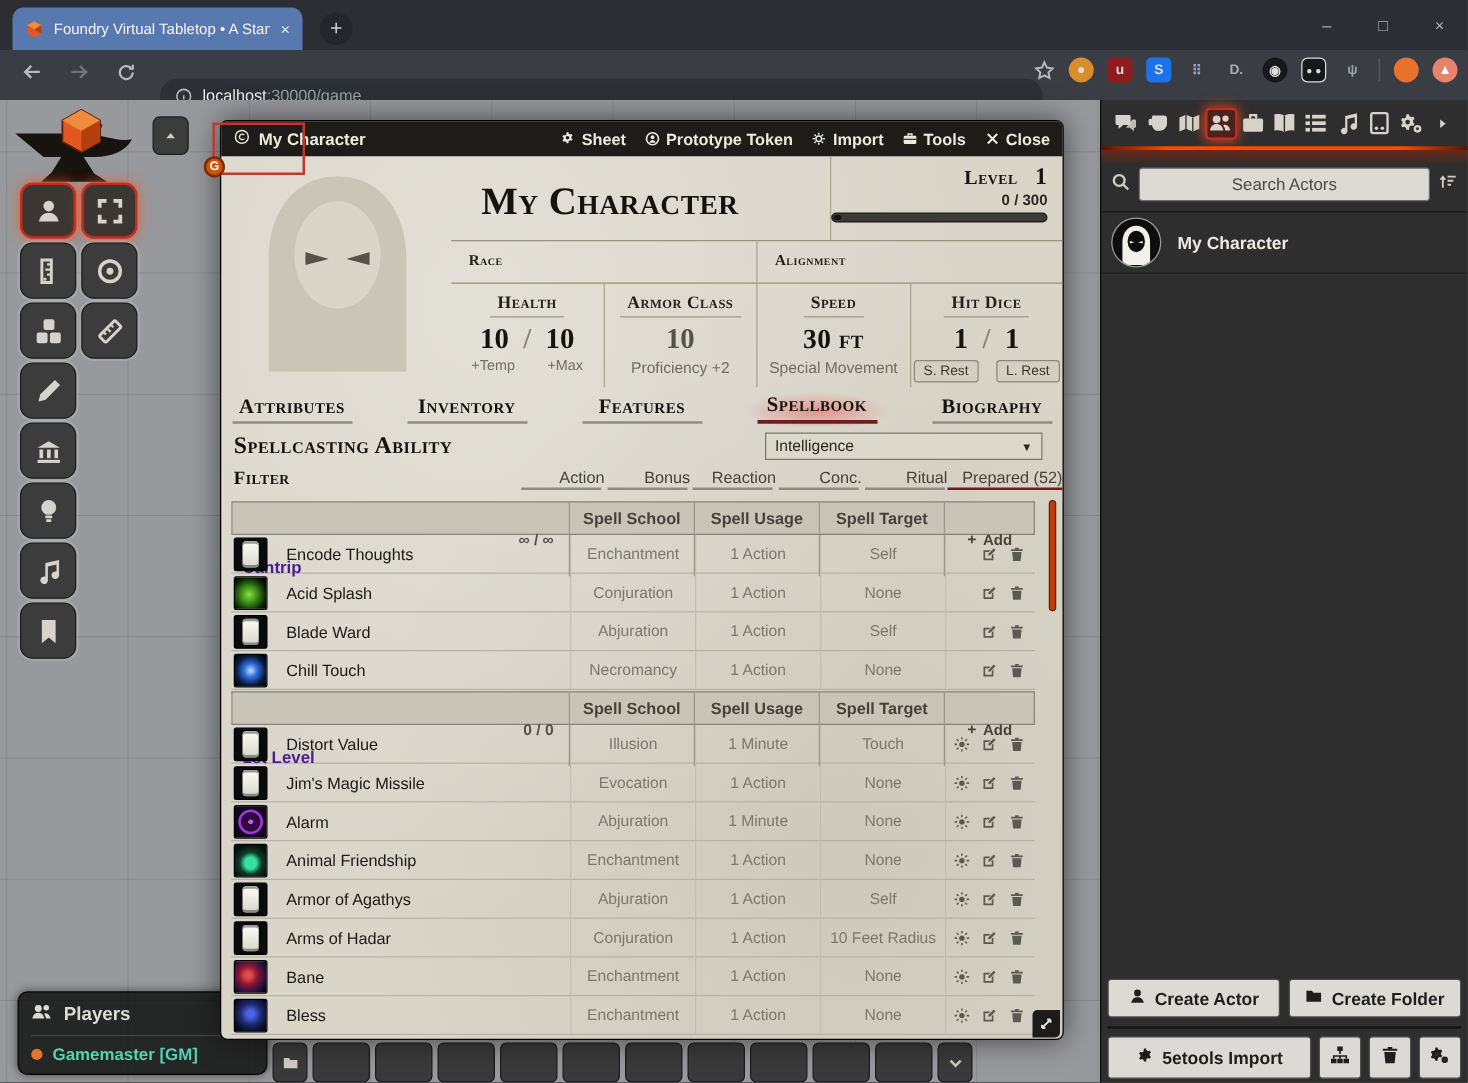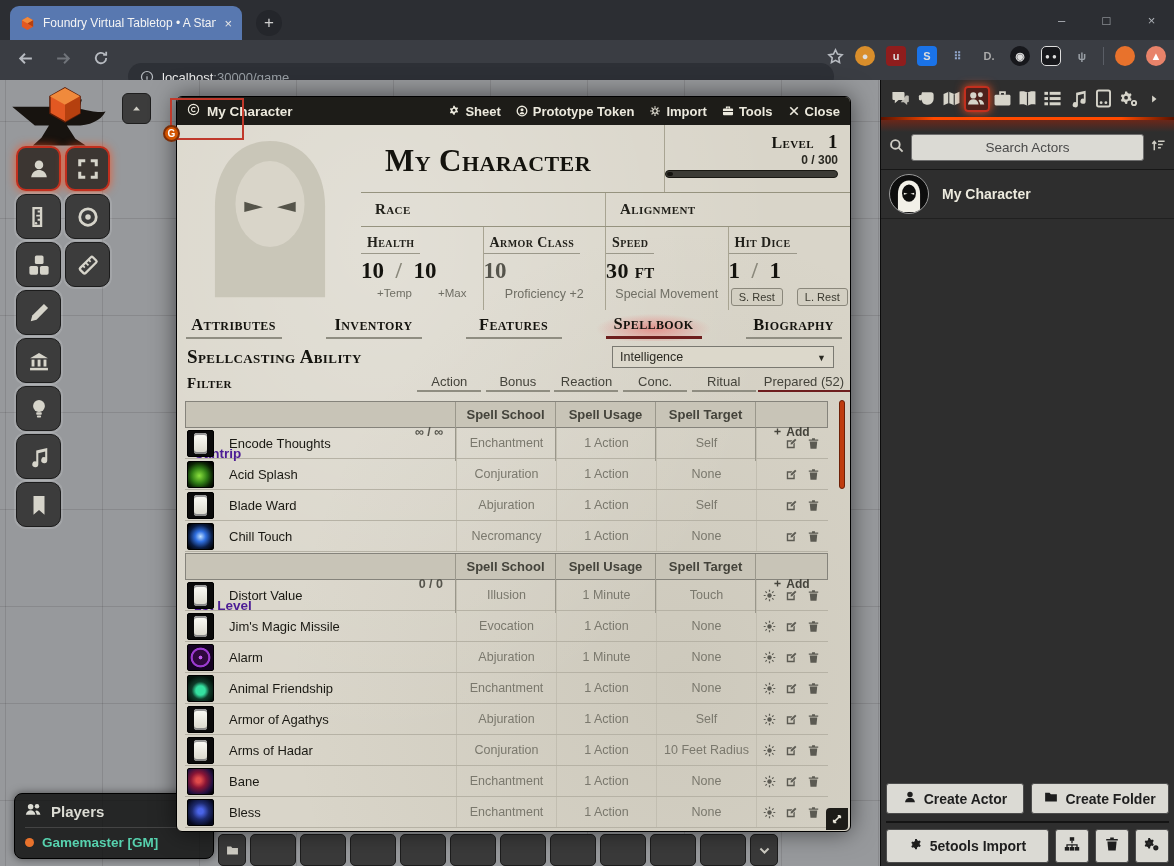--- a/index.html
+++ b/index.html
@@ -89,24 +89,24 @@
   .name-row { display:flex; height:68px; border-bottom:1px solid #96937f; }
   .char-name { flex:1; font-size:31px; color:#14130e; padding:18px 0 0 24px; border-right:1px solid #a8a492; }
   .lvl-col { width:185px; padding:6px 12px 0 0; text-align:right; }
   .lvl-line { font-size:16px; color:#14130e; }
   .lvl-line b { font-size:19px; margin-left:14px; font-family:"Liberation Serif", serif; }
   .xp-line { font-size:12px; font-weight:bold; color:#2a2922; margin-top:0px; }
   .xp-bar { margin-top:3px; height:8px; background:#3c3b35; border-radius:4px; border:1px solid #191812;
     position:relative; }
   .xp-bar i { position:absolute; left:1px; top:1px; width:6px; height:4px; background:#15140f; border-radius:2px; }
   .fields-row { display:flex; height:34px; border-bottom:1px solid #96937f; }
-  .field { flex:1; font-size:15px; color:#22211b; padding:8px 0 0 14px; }
+  .field { flex:1; font-size:12px; color:#22211b; padding:8px 0 0 14px; }
   .field + .field { border-left:1px solid #a8a492; }
   .stats-row { display:flex; height:83px; }
-  .stat { flex:1; padding-top:6px; position:relative; }
+  .stat { flex:1; text-align:center; padding-top:6px; position:relative; }
   .stat + .stat { border-left:1px solid #a8a492; }
   .stat-label { font-size:14px; color:#22211b; display:inline-block; padding:0 6px 2px;
     border-bottom:1px solid #9b988a; }
   .stat-val { font-family:"Liberation Serif", serif; font-weight:bold; font-size:23px; color:#14130e; margin-top:4px; }
   .stat-val.gray { color:#55544c; }
   .stat-sub { font-size:11.5px; color:#6f6e64; margin-top:3px; display:flex; justify-content:center; gap:26px; }
   .stat-sub.single { gap:0; font-size:12.5px; }
   .rest-btns { display:flex; justify-content:center; gap:14px; margin-top:4px; }
   .rest-btn { font-size:11px; color:#3a392f; background:#d3cfc2; border:1px solid #8a877b; border-radius:3px;
     padding:2px 7px; }
@@ -118,21 +118,21 @@
   .tabitem.active u { background:#6e1e1e; height:3px; }
 
   .ability-row { position:relative; height:27px; padding-left:10px; }
   .ability-label { font-size:19px; color:#14130e; line-height:26px; }
   .select { position:absolute; right:16px; top:2px; width:222px; height:22px; background:#dcd8cb;
     border:1px solid #7a7971; font-size:12.5px; color:#2a2922; padding:3px 7px; }
   .select i { position:absolute; right:7px; top:6px; font-style:normal; font-size:9px; color:#2a2922; }
 
   .filter-row { display:flex; height:24px; padding-left:10px; align-items:center; }
   .filter-label { font-size:15px; color:#14130e; width:228px; }
-  .fitem { flex:1; text-align:center; font-size:13px; color:#44433b; }
+  .fitem { flex:1; text-align:right; font-size:13px; color:#44433b; }
   .fitem u { display:block; height:2px; background:#8f8d81; margin:1px auto 0; width:64px; text-decoration:none; }
   .fitem.active u { background:#6e1e1e; width:92px; }
 
   .spell-list { position:absolute; left:8px; right:22px; top:303px; bottom:2px; overflow:hidden; }
   .sec-head { display:grid; grid-template-columns:1fr 100px 100px 100px 72px; height:27px;
     background:#c8c4b7; border:1px solid #85837b; align-items:center; margin-top:1px; }
   .sec-title-cell { display:flex; align-items:center; padding:0 12px 0 8px; }
   .sec-title { flex:1; font-size:13.5px; font-weight:bold; color:#4c1d95;margin-top:44px; }
   .sec-slots { font-size:12.5px; font-weight:bold; color:#55544c; }
   .sec-col { text-align:center; font-size:13px; font-weight:bold; color:#44433b; border-left:1px solid #9a978b; align-self:stretch; line-height:25px; }

